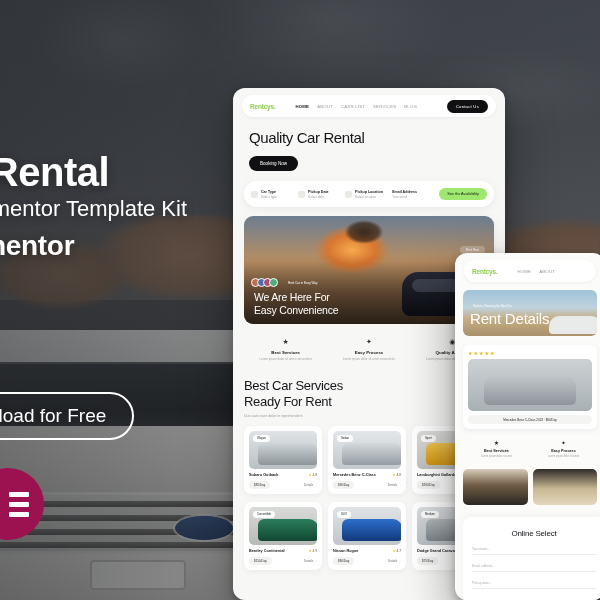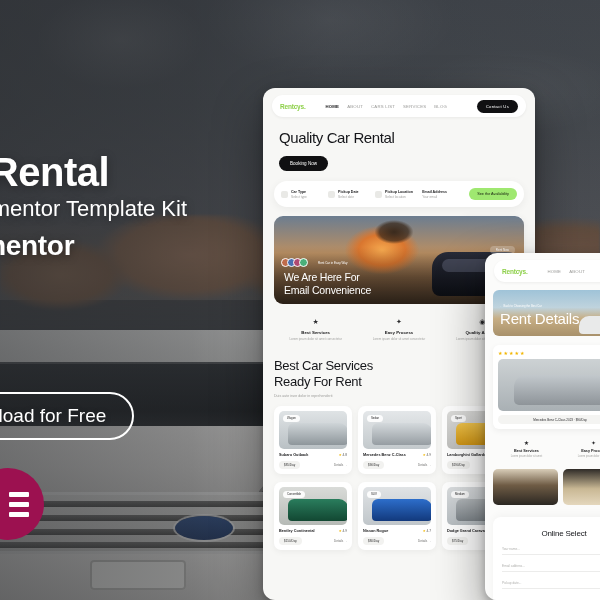--- a/index.html
+++ b/index.html
@@ -136,21 +136,20 @@
     display:flex; flex-direction:column; align-items:center; justify-content:center; gap:5px;
     padding-left:22px;
   }
   .badge-el b{ display:block; width:20px; height:5px; background:#fff; border-radius:1px; }
 
   
   .mock{
     position:absolute; background:#f7f7f5;
     border-radius:12px; overflow:hidden;
     box-shadow:0 22px 50px rgba(0,0,0,.42), 0 3px 10px rgba(0,0,0,.25);
-    margin-left:30px;
   }
   .mock-a{ left:233px; top:88px; width:272px; height:512px; }
   .mock-b{ left:455px; top:253px; width:150px; height:347px; background:#fbfbfa; }
 
   .m-nav{
     height:22px; background:#fff; margin:7px 9px 0; border-radius:16px;
     display:flex; align-items:center; padding:0 8px; gap:8px;
     box-shadow:0 1px 3px rgba(0,0,0,.06);
   }
   .m-logo{ font-size:6.5px; font-weight:800; color:#18181a; letter-spacing:-.2px; }
@@ -195,21 +194,21 @@
     height:26px; display:flex; align-items:center; padding:0 7px; gap:5px;
     box-shadow:0 2px 8px rgba(0,0,0,.06);
   }
   .sf{ display:flex; align-items:center; gap:3px; flex:1; }
   .sf .ic{ width:7px;height:7px;border-radius:2px;background:#e9e9e6; }
   .sf .tx b{ display:block; font-size:3.6px; color:#1b1b1d; font-weight:700; }
   .sf .tx i{ display:block; font-size:3.2px; color:#a3a3a1; font-style:normal; margin-top:1px; }
   .sb-btn{ background:#9fe870; color:#17210f; font-size:3.8px; border-radius:12px; padding:4px 8px; white-space:nowrap; }
 
   .banner{
-    margin:9px 11px 0; height:88px; border-radius:9px; overflow:hidden; position:relative;
+    margin:9px 11px 0; height:108px; border-radius:9px; overflow:hidden; position:relative;
     background:
       radial-gradient(52px 34px at 108px 34px, #f6a94f 0%, #d9762f 45%, rgba(217,118,47,0) 72%),
       linear-gradient(180deg,#6c7d90 0%, #b98f63 42%, #7b5c3f 70%, #4c3a2a 100%);
   }
   .banner .tree{
     position:absolute; left:92px; top:2px; width:56px; height:42px;
     background:radial-gradient(26px 16px at 28px 14px, #3a2a1d 0%, rgba(58,42,29,.75) 55%, rgba(58,42,29,0) 75%);
   }
   .banner .car{
     position:absolute; right:-4px; bottom:8px; width:96px; height:44px;
@@ -410,21 +409,21 @@
         <u style="background:#c06b4a"></u>
         <u style="background:#4a6fb0"></u>
         <u style="background:#b04a72"></u>
         <u style="background:#4ab07a"></u>
       </div>
       <div class="avtxt">Rent Car in Easy Way</div>
       <div class="sbtn">Rent Now</div>
       <div class="sbtn2">Explore</div>
       <div class="btitle">
         <div>We Are Here For</div>
-        <div>Email Convenience</div>
+        <div>Easy Convenience</div>
       </div>
       <div class="stat">
         <b>385</b>
         <i>Car available</i>
       </div>
     </div>
 
     <div class="feats">
       <div class="feat">
         <div class="fi">★</div>

